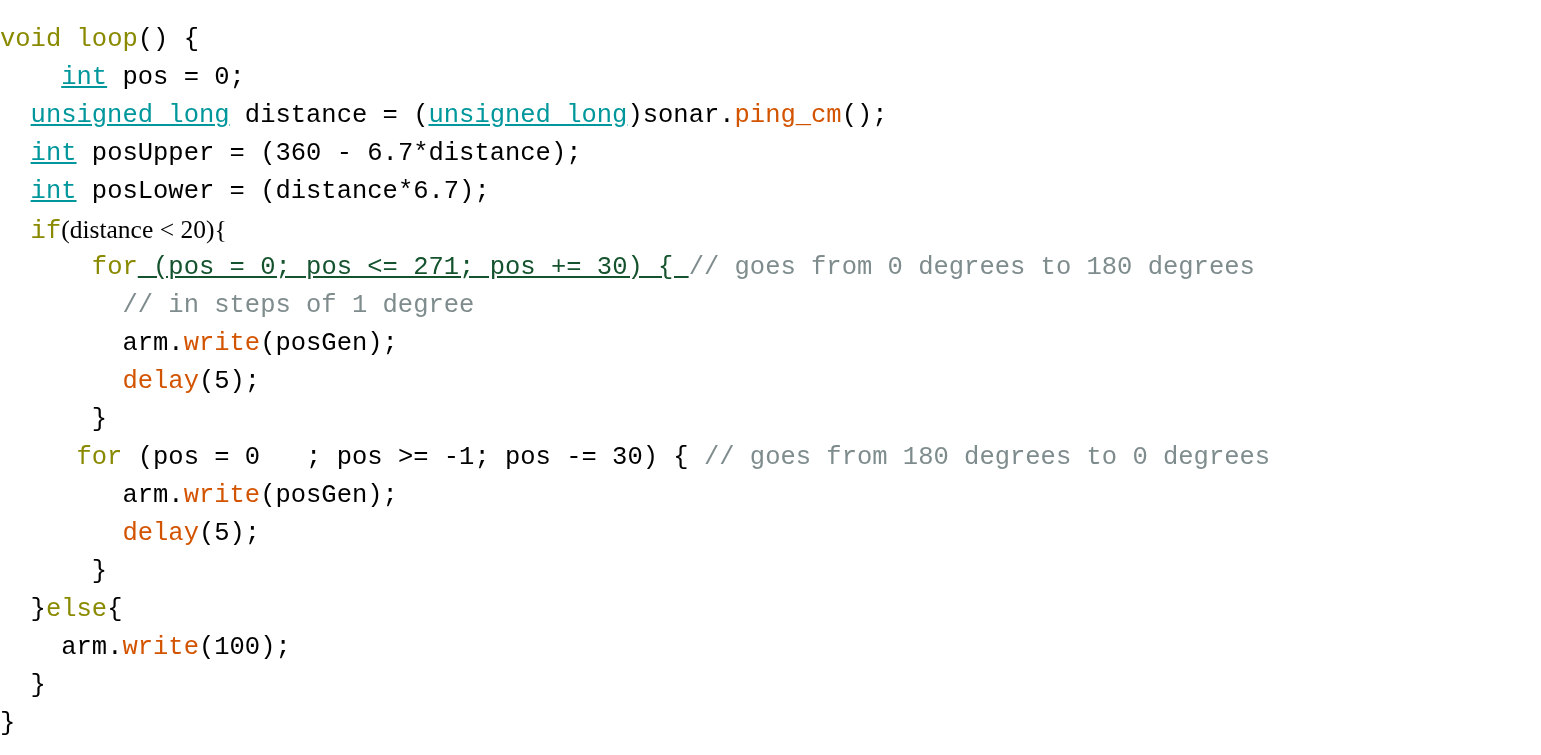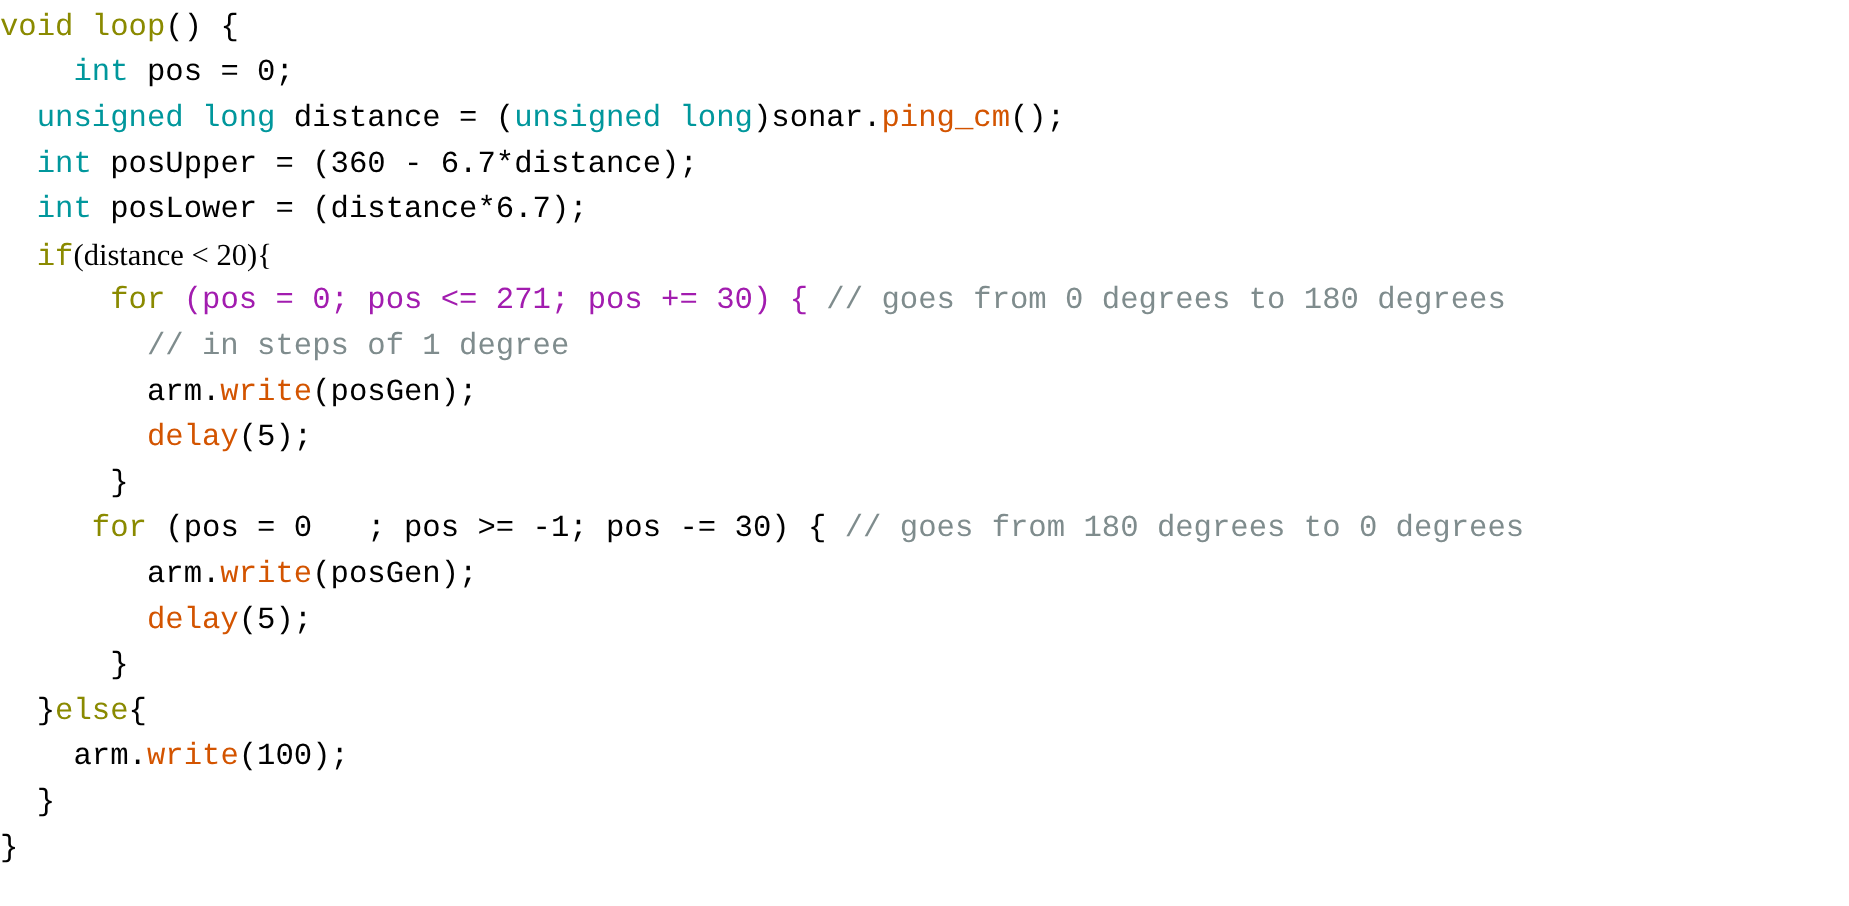--- a/index.html
+++ b/index.html
@@ -22,39 +22,39 @@
     box-sizing: border-box;
   }
   .code-line {
     height: 38px;
     line-height: 38px;
     white-space: pre;
     font-size: 25.5px;
     letter-spacing: 0px;
     color: #000000;
   }
-  .code-line:first-child { margin-top: 4px; }
+  .code-line:first-child { margin-top: 21px; }
   .tok { white-space: pre; }
   .t-kw      { color: #8a8a00; }   
-  .t-type    { color: #00979c; }   
+  .t-type    { color: #00979c; text-decoration: underline; }   
   .t-fn      { color: #d35400; }   
   .t-plain   { color: #000000; }
   .t-comment { color: #7f8c8d; }
 </style>
 </head>
 <body>
 
 <div id="code-view" style="background: rgb(255, 255, 255); color: rgb(0, 0, 0);">
     <div class="code-line"><span class="tok t-plain"></span><span class="tok t-kw" style="color: rgb(138, 138, 0);">void</span><span class="tok t-plain" style="color: rgb(0, 0, 0);"> </span><span class="tok t-kw" style="color: rgb(138, 138, 0);">loop</span><span class="tok t-plain" style="color: rgb(0, 0, 0);">() {</span></div>
     <div class="code-line"><span class="tok t-plain">    </span><span class="tok t-type" style="color: rgb(0, 151, 156);">int</span><span class="tok t-plain" style="color: rgb(0, 0, 0);"> pos = 0;</span></div>
     <div class="code-line"><span class="tok t-plain">  </span><span class="tok t-type" style="color: rgb(0, 151, 156);">unsigned long</span><span class="tok t-plain" style="color: rgb(0, 0, 0);"> distance = (</span><span class="tok t-type" style="color: rgb(0, 151, 156);">unsigned long</span><span class="tok t-plain" style="color: rgb(0, 0, 0);">)sonar.</span><span class="tok t-fn" style="color: rgb(211, 84, 0);">ping_cm</span><span class="tok t-plain" style="color: rgb(0, 0, 0);">();</span></div>
     <div class="code-line"><span class="tok t-plain">  </span><span class="tok t-type" style="color: rgb(0, 151, 156);">int</span><span class="tok t-plain" style="color: rgb(0, 0, 0);"> posUpper = (360 - 6.7*distance);</span></div>
     <div class="code-line"><span class="tok t-plain">  </span><span class="tok t-type" style="color: rgb(0, 151, 156);">int</span><span class="tok t-plain" style="color: rgb(0, 0, 0);"> posLower = (distance*6.7);</span></div>
     <div class="code-line"><span class="tok t-plain">  </span><span class="tok t-kw" style="color: rgb(138, 138, 0);">if</span><span class="tok t-plain" style="color: rgb(0, 0, 0); font-family: Liberation Serif, serif;">(distance &lt; 20){</span></div>
-    <div class="code-line"><span class="tok t-plain">      </span><span class="tok t-kw" style="color: rgb(138, 138, 0);">for</span><span class="tok t-plain" style="color: #a21caf;"> (pos = 0; pos &lt;= 271; pos += 30) { </span><span class="tok t-comment" style="color: rgb(127, 140, 141);">// goes from 0 degrees to 180 degrees</span></div>
+    <div class="code-line"><span class="tok t-plain">      </span><span class="tok t-kw" style="color: rgb(138, 138, 0);">for</span><span class="tok t-plain" style="color: #14532d; text-decoration: underline;"> (pos = 0; pos &lt;= 271; pos += 30) { </span><span class="tok t-comment" style="color: rgb(127, 140, 141);">// goes from 0 degrees to 180 degrees</span></div>
     <div class="code-line"><span class="tok t-plain">        </span><span class="tok t-comment" style="color: rgb(127, 140, 141);">// in steps of 1 degree</span></div>
     <div class="code-line"><span class="tok t-plain">        </span><span class="tok t-plain" style="color: rgb(0, 0, 0);">arm.</span><span class="tok t-fn" style="color: rgb(211, 84, 0);">write</span><span class="tok t-plain" style="color: rgb(0, 0, 0);">(posGen);</span></div>
     <div class="code-line"><span class="tok t-plain">        </span><span class="tok t-fn" style="color: rgb(211, 84, 0);">delay</span><span class="tok t-plain" style="color: rgb(0, 0, 0);">(5);</span></div>
     <div class="code-line"><span class="tok t-plain">      </span><span class="tok t-plain" style="color: rgb(0, 0, 0);">}</span></div>
     <div class="code-line"><span class="tok t-plain">     </span><span class="tok t-kw" style="color: rgb(138, 138, 0);">for</span><span class="tok t-plain" style="color: rgb(0, 0, 0);"> (pos = 0   ; pos &gt;= -1; pos -= 30) { </span><span class="tok t-comment" style="color: rgb(127, 140, 141);">// goes from 180 degrees to 0 degrees</span></div>
     <div class="code-line"><span class="tok t-plain">        </span><span class="tok t-plain" style="color: rgb(0, 0, 0);">arm.</span><span class="tok t-fn" style="color: rgb(211, 84, 0);">write</span><span class="tok t-plain" style="color: rgb(0, 0, 0);">(posGen);</span></div>
     <div class="code-line"><span class="tok t-plain">        </span><span class="tok t-fn" style="color: rgb(211, 84, 0);">delay</span><span class="tok t-plain" style="color: rgb(0, 0, 0);">(5);</span></div>
     <div class="code-line"><span class="tok t-plain">      </span><span class="tok t-plain" style="color: rgb(0, 0, 0);">}</span></div>
     <div class="code-line"><span class="tok t-plain">  </span><span class="tok t-plain" style="color: rgb(0, 0, 0);">}</span><span class="tok t-kw" style="color: rgb(138, 138, 0);">else</span><span class="tok t-plain" style="color: rgb(0, 0, 0);">{</span></div>
     <div class="code-line"><span class="tok t-plain">    </span><span class="tok t-plain" style="color: rgb(0, 0, 0);">arm.</span><span class="tok t-fn" style="color: rgb(211, 84, 0);">write</span><span class="tok t-plain" style="color: rgb(0, 0, 0);">(100);</span></div>

